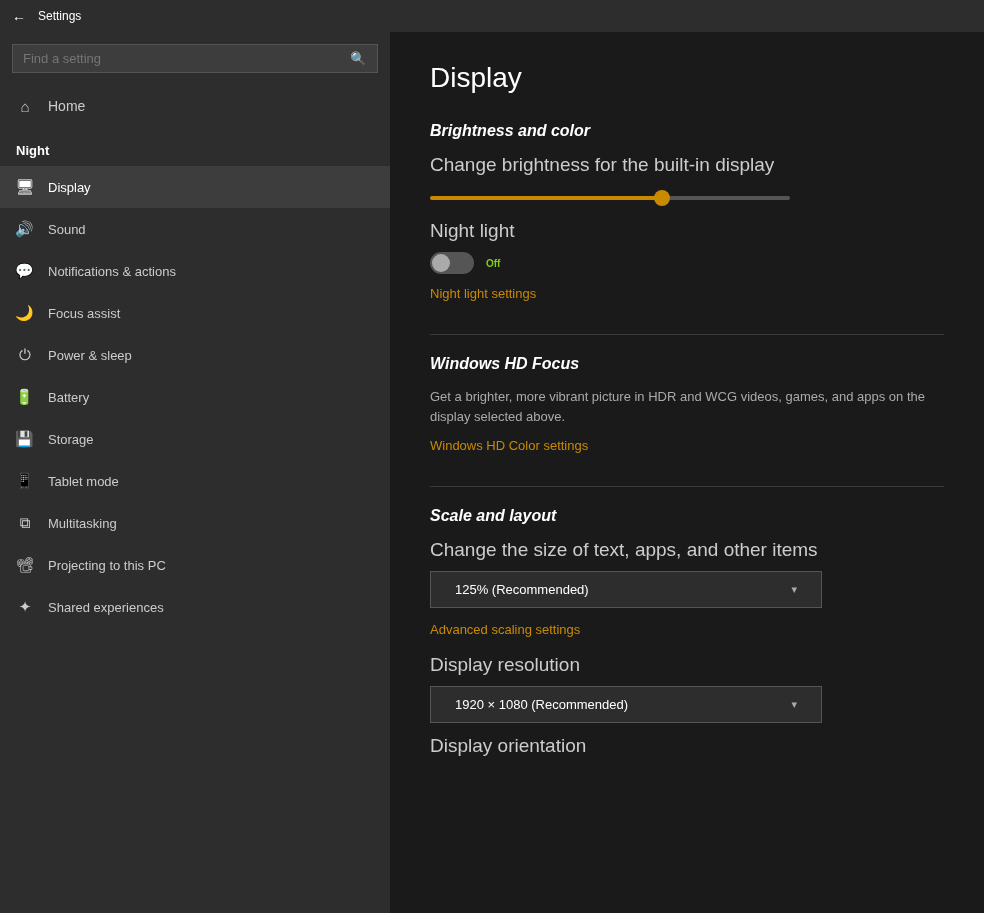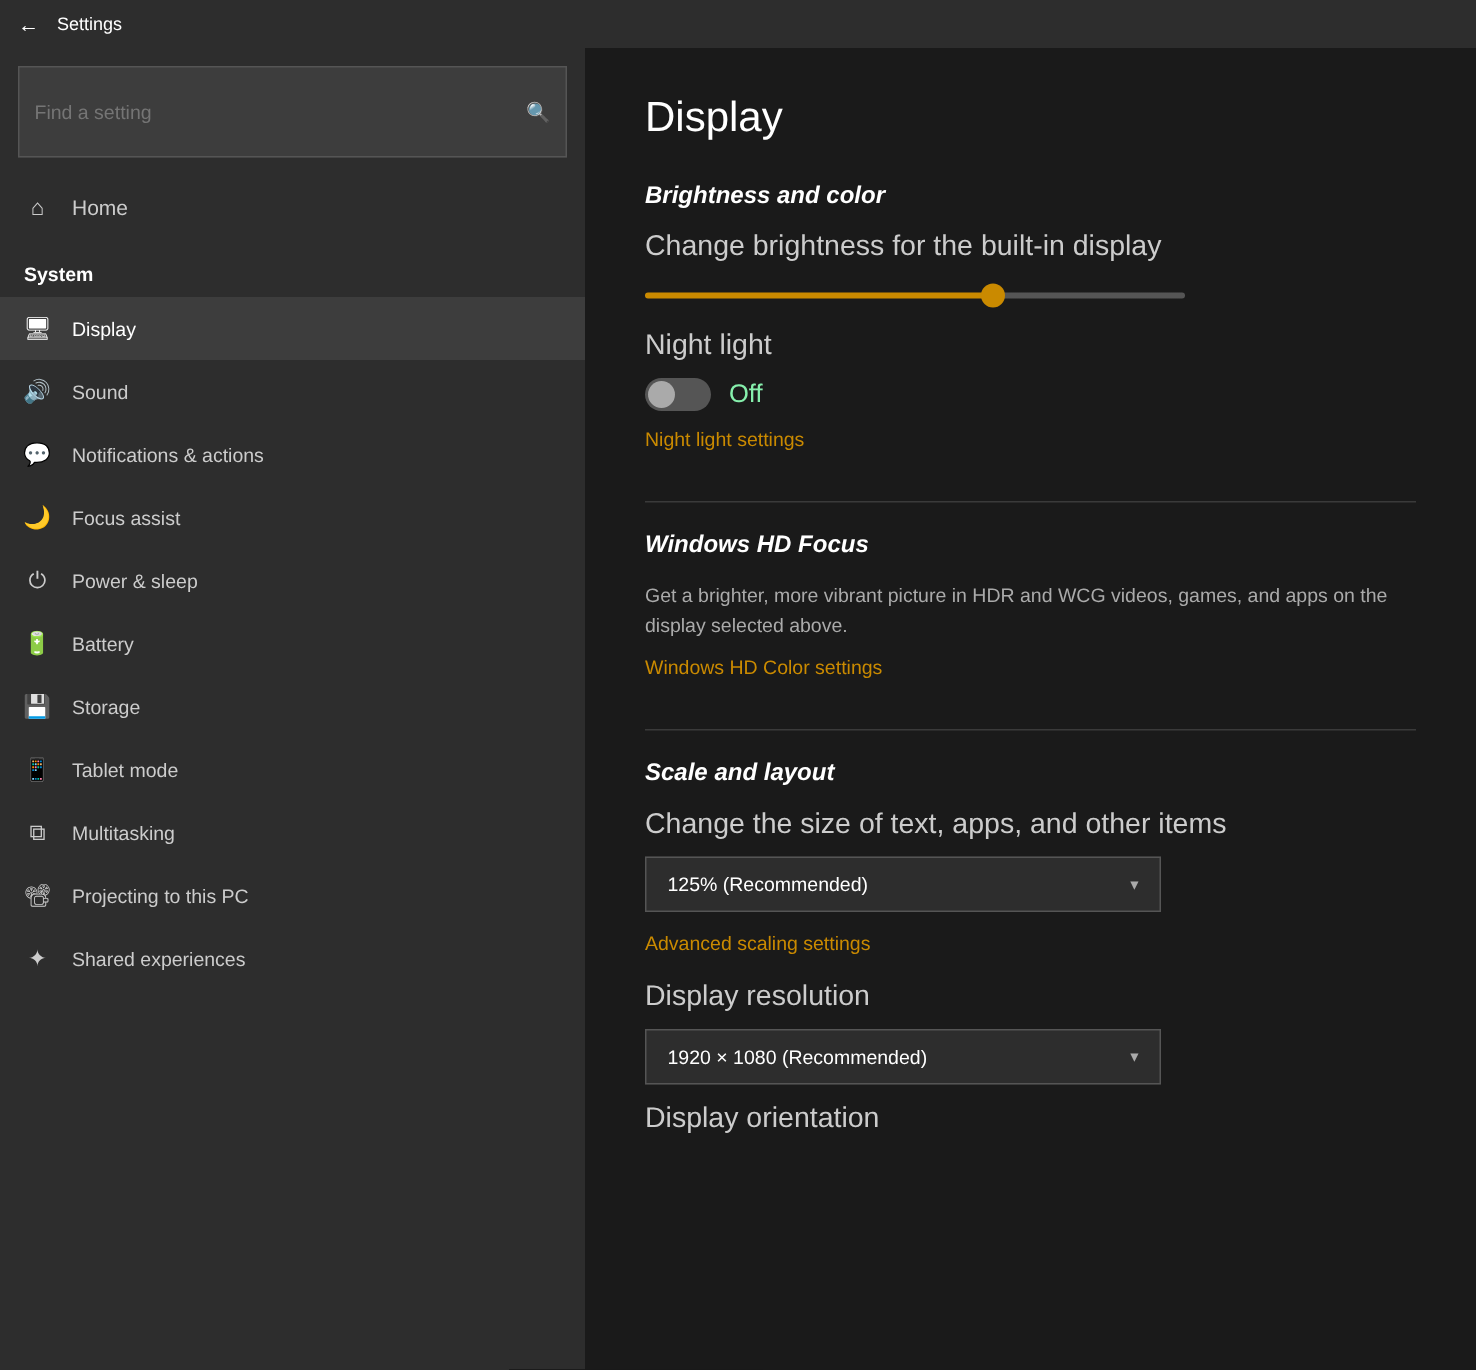--- a/index.html
+++ b/index.html
@@ -53,21 +53,21 @@
       flex-direction: column;
       overflow-y: auto;
     }
 
     .search-box {
       margin: 12px 12px 8px 12px;
       background: #3d3d3d;
       border: 1px solid #555;
       display: flex;
       align-items: center;
-      padding: 22px 10px;
+      padding: 6px 10px;
       gap: 8px;
     }
     .search-input {
       background: transparent;
       border: none;
       color: #aaa;
       font-size: 13px;
       outline: none;
       flex: 1;
     }
@@ -193,22 +193,23 @@
     .toggle-knob {
       width: 18px;
       height: 18px;
       background: #aaa;
       border-radius: 50%;
       position: absolute;
       top: 2px;
       left: 2px;
     }
     .toggle-text {
-      font-size: 17px;
-      color: #86efac;
+      font-size: 10px;
+      color: #84cc16;
+      font-weight: bold;
     }
 
     .link-text {
       color: #ca8a00;
       font-size: 13px;
       cursor: pointer;
       text-decoration: none;
     }
 
     
@@ -219,22 +220,22 @@
       margin-bottom: 10px;
       max-width: 520px;
     }
 
     
     .dropdown {
       background: #2d2d2d;
       border: 1px solid #555;
       color: #ffffff;
       font-size: 13px;
-      padding: 10px 14px;
-      width: 344px;
+      padding: 10px 24px;
+      width: 392px;
       display: flex;
       align-items: center;
       justify-content: space-between;
       cursor: pointer;
       margin-bottom: 12px;
     }
     .dropdown-arrow {
       font-size: 11px;
       color: #aaa;
     }
@@ -260,21 +261,21 @@
     <div class="search-box">
       <input class="search-input" type="text" placeholder="Find a setting" style="">
       <span class="search-icon">🔍</span>
     </div>
 
     <div class="home-item">
       <span class="nav-icon">⌂</span>
       <span>Home</span>
     </div>
 
-    <div class="system-label">System</div>
+    <div class="system-label">Night</div>
 
     <div id="nav-list">
         <div class="nav-item active">
     <span class="nav-icon">🖥</span>
     <span>Display</span>
   </div>
         <div class="nav-item">
     <span class="nav-icon">🔊</span>
     <span>Sound</span>
   </div>

